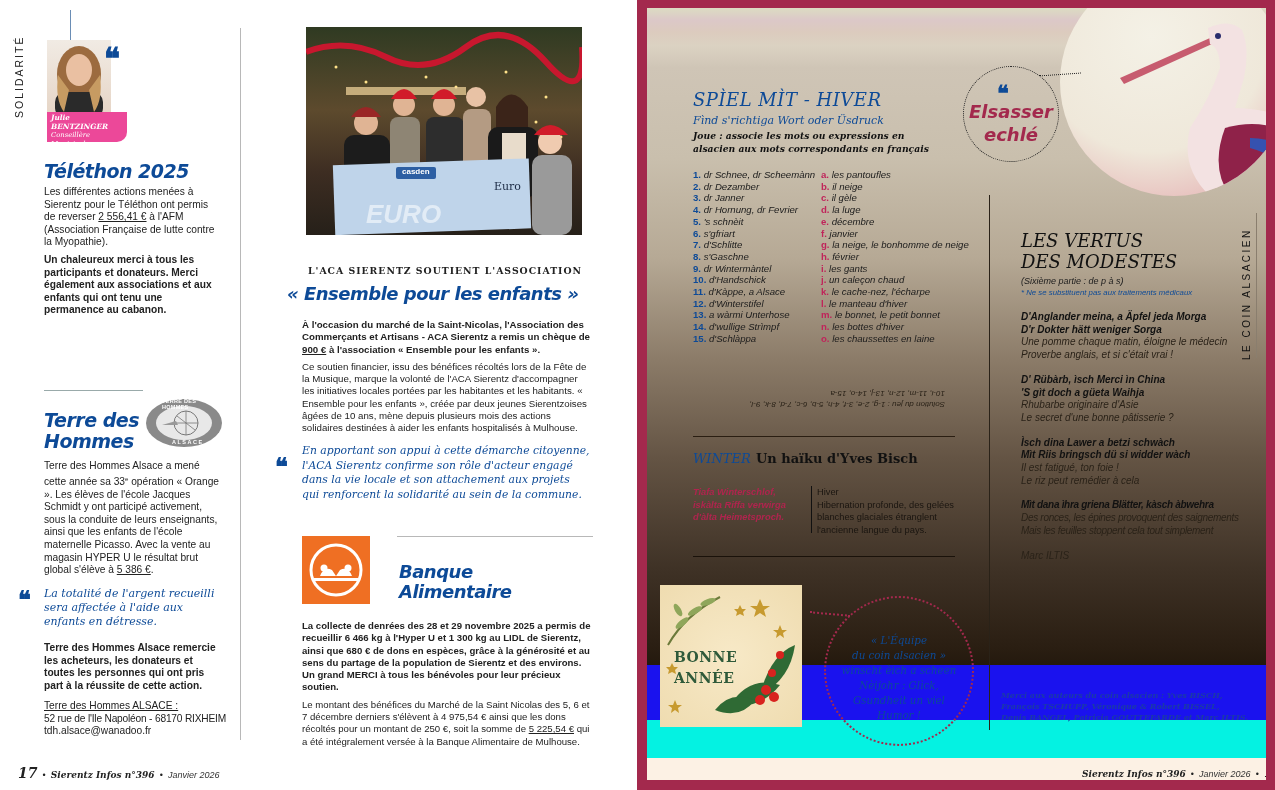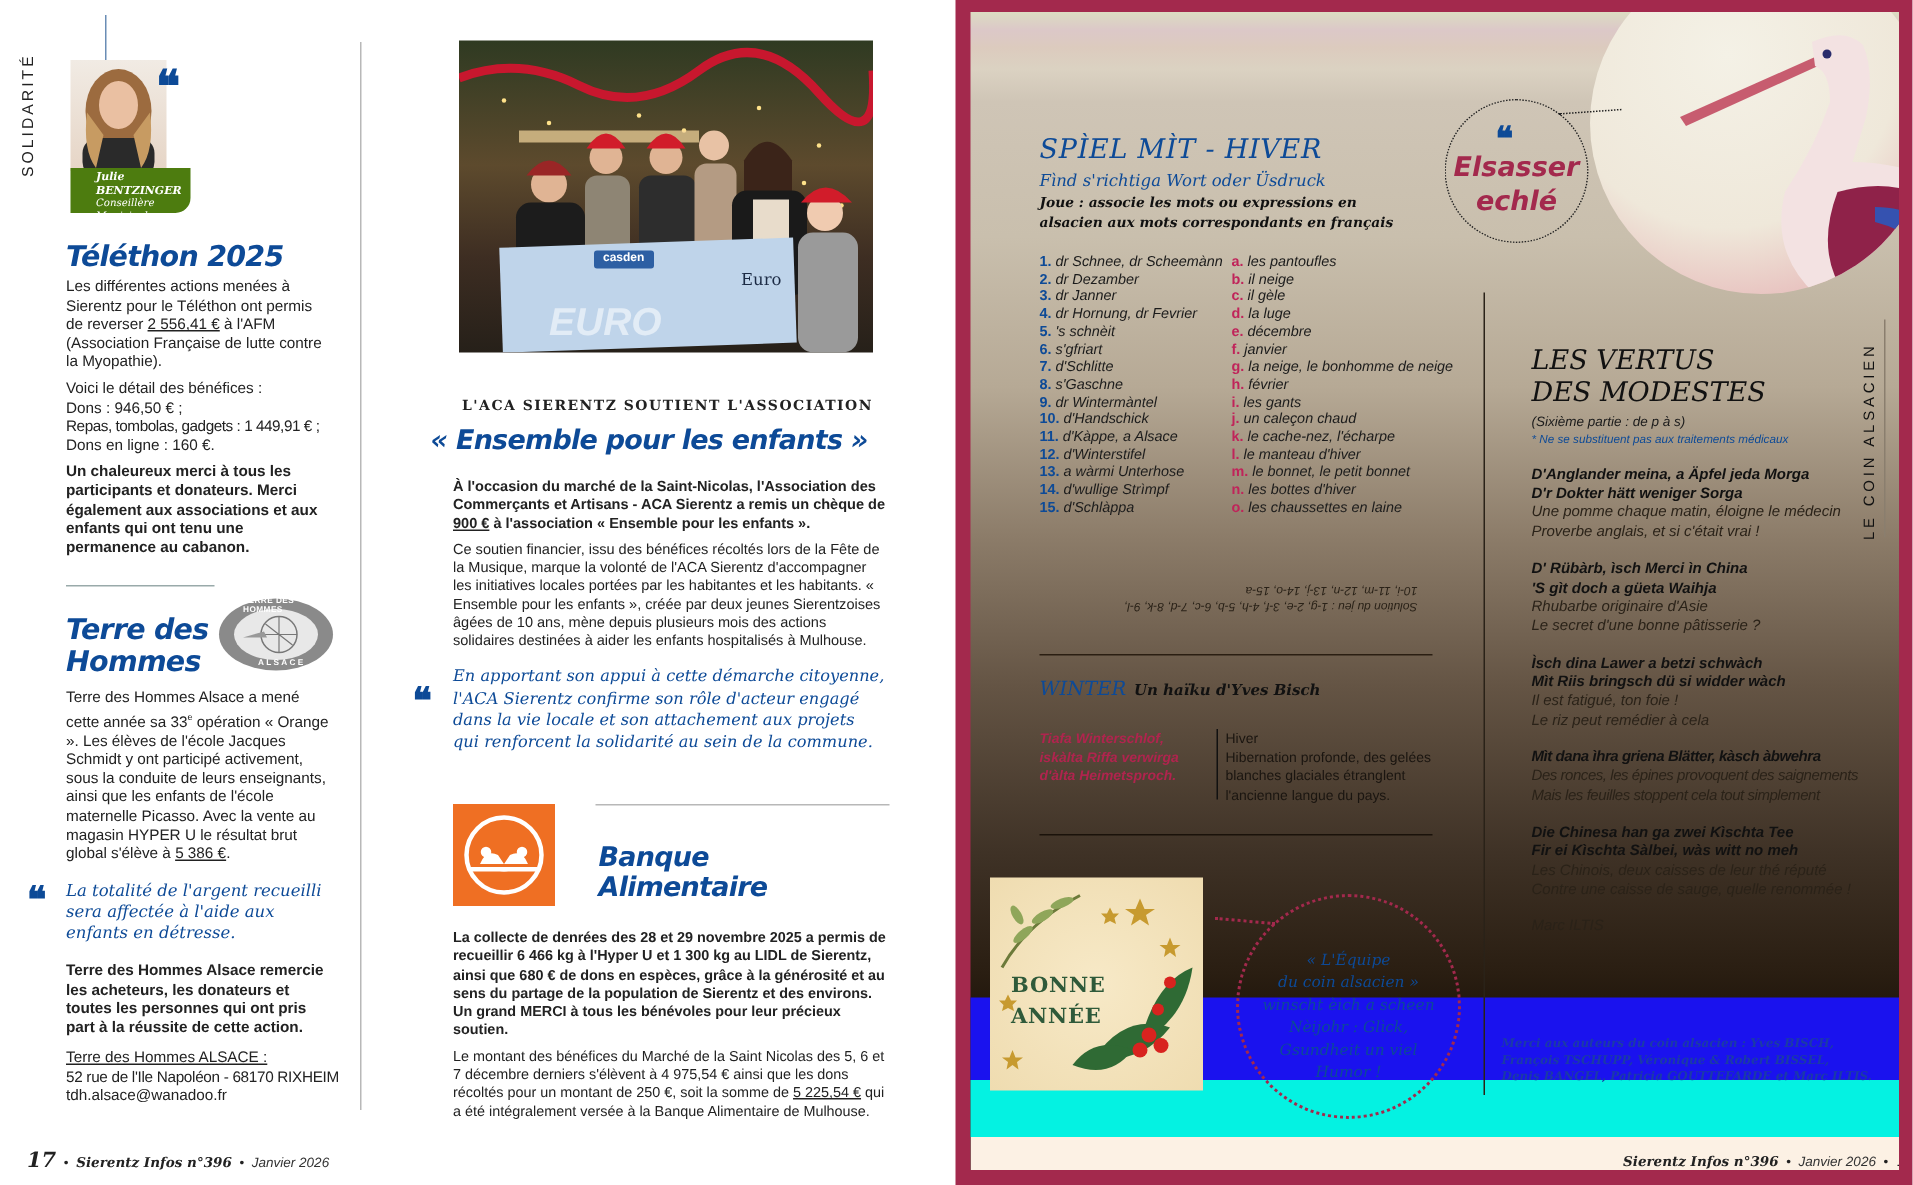--- a/index.html
+++ b/index.html
@@ -41,36 +41,30 @@
   <div class="abs vlabel sans" style="left:13px;top:118px;font-size:10.5px;color:#222">SOLIDARITÉ</div>
 
   <div class="abs" style="left:47px;top:40px;width:64px;height:74px;background:linear-gradient(180deg,#f1ebe4 0%,#e6d5c6 100%);overflow:hidden">
     <svg width="64" height="74" viewBox="0 0 64 74">
       <ellipse cx="32" cy="34" rx="22" ry="28" fill="#9c6b3f"></ellipse>
       <ellipse cx="32" cy="30" rx="13" ry="16" fill="#eac0a2"></ellipse>
       <rect x="8" y="52" width="48" height="26" rx="10" fill="#2a2a2a"></rect>
       <path d="M11 35 Q8 60 17 72 L22 50Z M53 35 Q56 60 47 72 L42 50Z" fill="#c79b62"></path>
     </svg>
   </div>
-  <div class="abs" style="left:47px;top:112px;width:80px;height:30px;background:#4d7c0f;border-bottom-right-radius:10px;padding:2px 17px;color:#fff;font-family:'DejaVu Serif',serif;font-style:italic;line-height:8.5px">
+  <div class="abs" style="left:47px;top:112px;width:80px;height:30px;background:#ec4899;border-bottom-right-radius:10px;padding:2px 4px;color:#fff;font-family:'DejaVu Serif',serif;font-style:italic;line-height:8.5px">
     <div style="font-size:7.3px;font-weight:bold">Julie BENTZINGER</div>
     <div style="font-size:6.8px">Conseillère Municipale</div>
     <div style="font-size:6.8px">Déléguée</div>
   </div>
   <div class="abs quote-mark" style="left:104px;top:44px">❝</div>
 
   <div class="abs h-blue" style="left:44px;top:160px;font-size:19px">Téléthon 2025</div>
   <div class="abs col-text" style="left:44px;top:186px;width:175px">
     <p><span>Les différentes actions menées à Sierentz pour le Téléthon ont permis de reverser </span><span class="u">2 556,41 €</span><span> à l'AFM (Association Française de lutte contre la Myopathie).</span></p>
-    <p>
-      <span>Voici le détail des bénéfices :</span><br>
-      <span>Dons : 946,50 € ;</span><br>
-      <span style="letter-spacing:-0.3px">Repas, tombolas, gadgets : 1 449,91 € ;</span><br>
-      <span>Dons en ligne : 160 €.</span>
-    </p>
     <p class="bold">Un chaleureux merci à tous les participants et donateurs. Merci également aux associations et aux enfants qui ont tenu une permanence au cabanon.</p>
   </div>
 
   <div class="abs" style="left:44px;top:390px;width:99px;height:1px;background:#9aa"></div>
 
   <div class="abs h-blue" style="left:44px;top:410px;font-size:19px;line-height:21px">
     <div>Terre des</div>
     <div>Hommes</div>
   </div>
   <div class="abs" style="left:144px;top:397px;width:80px;height:52px">
@@ -253,21 +247,21 @@
     </div>
 
     <div class="abs sans" style="left:48px;top:380px;width:250px;transform:rotate(180deg);font-size:8px;line-height:11px;font-style:italic;color:#2a2218;text-align:left">
       <div style="white-space:nowrap">Solution du jeu : 1-g, 2-e, 3-f, 4-h, 5-b, 6-c, 7-d, 8-k, 9-l,</div>
       <div style="white-space:nowrap">10-i, 11-m, 12-n, 13-j, 14-o, 15-a</div>
     </div>
 
     <div class="abs" style="left:46px;top:428px;width:262px;height:1px;background:#2a1e12"></div>
     <div class="abs" style="left:46px;top:440px;white-space:nowrap">
       <span class="serif" style="font-size:13px;font-style:italic;color:#0d4a97">WINTER</span>
-      <span class="serif" style="font-size:10px;font-style:italic;font-weight:bold;color:#111">Un haïku d'Yves Bisch</span>
+      <span class="serif" style="font-size:13px;font-weight:bold;color:#111">Un haïku d'Yves Bisch</span>
     </div>
     <div class="abs sans" style="left:46px;top:478px;width:115px;font-size:9.3px;line-height:12.5px;font-style:italic;font-weight:bold;color:#b0244e">
       <div>Tiafa Winterschlof,</div>
       <div>iskàlta Riffa verwirga</div>
       <div>d'àlta Heimetsproch.</div>
     </div>
     <div class="abs" style="left:164px;top:478px;width:1px;height:47px;background:#111"></div>
     <div class="abs sans" style="left:170px;top:478px;width:150px;font-size:9.3px;line-height:12.5px;color:#1a1510">
       <div>Hiver</div>
       <div>Hibernation profonde, des gelées</div>
@@ -348,26 +342,20 @@
         <div class="al">Ìsch dina Lawer a betzi schwàch</div>
         <div class="al">Mìt Riis bringsch dü si widder wàch</div>
         <div class="fr">Il est fatigué, ton foie !</div>
         <div class="fr">Le riz peut remédier à cela</div>
       </div>
       <div style="margin-bottom:12px;letter-spacing:-0.3px">
         <div class="al">Mìt dana ìhra griena Blätter, kàsch àbwehra</div>
         <div class="fr">Des ronces, les épines provoquent des saignements</div>
         <div class="fr">Mais les feuilles stoppent cela tout simplement</div>
       </div>
-      <div style="margin-bottom:12px">
-        <div class="al">Die Chinesa han ga zwei Kìschta Tee</div>
-        <div class="al">Fir ei Kìschta Sàlbei, wàs witt no meh</div>
-        <div class="fr">Les Chinois, deux caisses de leur thé réputé</div>
-        <div class="fr">Contre une caisse de sauge, quelle renommée !</div>
-      </div>
       <div class="fr">Marc ILTIS</div>
     </div>
 
     <div class="abs serif" style="left:354px;top:682px;font-size:8px;line-height:11px;font-style:italic;font-weight:bold;color:#1b3aa8;white-space:nowrap">
       <div>Merci aux auteurs du coin alsacien : Yves BISCH,</div>
       <div>François TSCHUPP, Véronique &amp; Robert BISSEL,</div>
       <div>Denis BANGEL, Patricia GOUTTEFARDE et Marc ILTIS.</div>
     </div>
 
     <div class="abs" style="left:609px;top:205px;width:1px;height:145px;background:#8a7e6e"></div>

